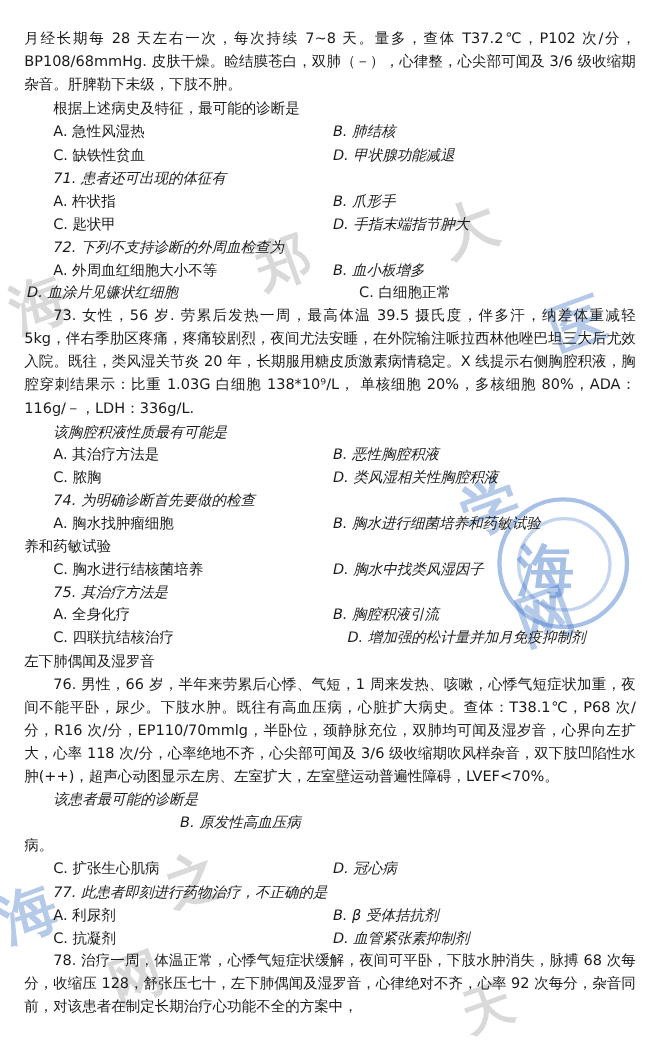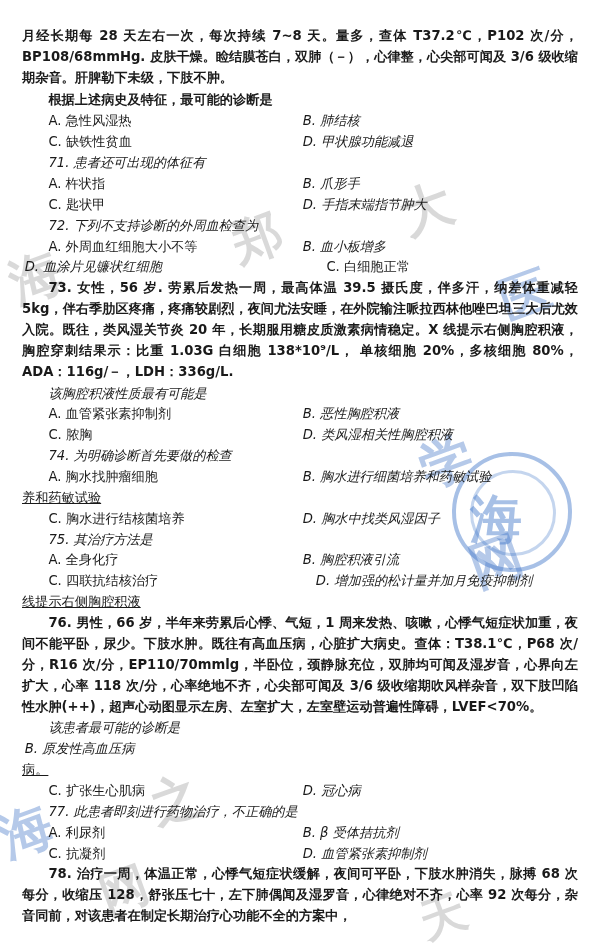--- a/index.html
+++ b/index.html
@@ -23,52 +23,51 @@
     box-sizing: border-box;
     font-size: 13.2px;
     line-height: 1.58;
   }
   .para {
     margin: 0 0 1px 0;
     text-align: justify;
     text-justify: inter-ideograph;
     position: relative;
     z-index: 3;
-    font-weight: bold;
   }
   .indent {
     text-indent: 2em;
   }
   .qline {
     margin: 0;
     position: relative;
     z-index: 3;
     text-align: justify;
     font-style: italic;
   }
   
   .opts {
     display: flex;
     width: 100%;
     position: relative;
     z-index: 3;
     margin: 0;
+    justify-content: center;
   }
   .opts .col {
     flex: 0 0 50%;
     box-sizing: border-box;
   }
   .opts .col.a { padding-left: 2em; }
   .opts .col.b { padding-left: 0.2em; font-style: italic; }
   .opts.wide .col.b { padding-left: 1.2em; }
   .optline {
     position: relative;
     z-index: 3;
     margin: 0;
-    text-decoration: underline;
   }
 
   
   .wm {
     position: absolute;
     color: rgba(80, 120, 190, 0.30);
     font-family: "DejaVu Serif", serif;
     font-weight: bold;
     pointer-events: none;
     z-index: 1;
@@ -172,21 +171,21 @@
     <div class="col b">B. 血小板增多</div>
   </div>
   <div class="opts">
     <div class="col b">D. 血涂片见镰状红细胞</div>
     <div class="col a">C. 白细胞正常</div>
   </div>
 
   <p class="para indent">73. 女性，56 岁. 劳累后发热一周，最高体温 39.5 摄氏度，伴多汗，纳差体重减轻 5kg，伴右季肋区疼痛，疼痛较剧烈，夜间尤法安睡，在外院输注哌拉西林他唑巴坦三大后尤效入院。既往，类风湿关节炎 20 年，长期服用糖皮质激素病情稳定。X 线提示右侧胸腔积液，胸腔穿刺结果示：比重 1.03G 白细胞 138*10⁹/L， 单核细胞 20%，多核细胞 80%，ADA：116g/－，LDH：336g/L.</p>
   <p class="qline indent">该胸腔积液性质最有可能是</p>
   <div class="opts">
-    <div class="col a">A. 血管紧张素抑制剂</div>
+    <div class="col a">A. 其治疗方法是</div>
     <div class="col b">B. 恶性胸腔积液</div>
   </div>
   <div class="opts">
     <div class="col a">C. 脓胸</div>
     <div class="col b">D. 类风湿相关性胸腔积液</div>
   </div>
 
   <p class="qline indent">74. 为明确诊断首先要做的检查</p>
   <div class="opts">
     <div class="col a">A. 胸水找肿瘤细胞</div>
@@ -200,21 +199,21 @@
 
   <p class="qline indent">75. 其治疗方法是</p>
   <div class="opts">
     <div class="col a">A. 全身化疗</div>
     <div class="col b">B. 胸腔积液引流</div>
   </div>
   <div class="opts wide">
     <div class="col a">C. 四联抗结核治疗</div>
     <div class="col b">D. 增加强的松计量并加月免疫抑制剂</div>
   </div>
-  <div class="optline">线提示右侧胸腔积液</div>
+  <div class="optline">左下肺偶闻及湿罗音</div>
 
   <p class="para indent">76. 男性，66 岁，半年来劳累后心悸、气短，1 周来发热、咳嗽，心悸气短症状加重，夜间不能平卧，尿少。下肢水肿。既往有高血压病，心脏扩大病史。查体：T38.1℃，P68 次/分，R16 次/分，EP110/70mmlg，半卧位，颈静脉充位，双肺均可闻及湿岁音，心界向左扩大，心率 118 次/分，心率绝地不齐，心尖部可闻及 3/6 级收缩期吹风样杂音，双下肢凹陷性水肿(++)，超声心动图显示左房、左室扩大，左室壁运动普遍性障碍，LVEF&lt;70%。</p>
   <p class="qline indent">该患者最可能的诊断是</p>
   <div class="opts">
     <div class="col b">B. 原发性高血压病</div>
   </div>
   <div class="optline">病。</div>
   <div class="opts">
     <div class="col a">C. 扩张生心肌病</div>
     <div class="col b">D. 冠心病</div>

